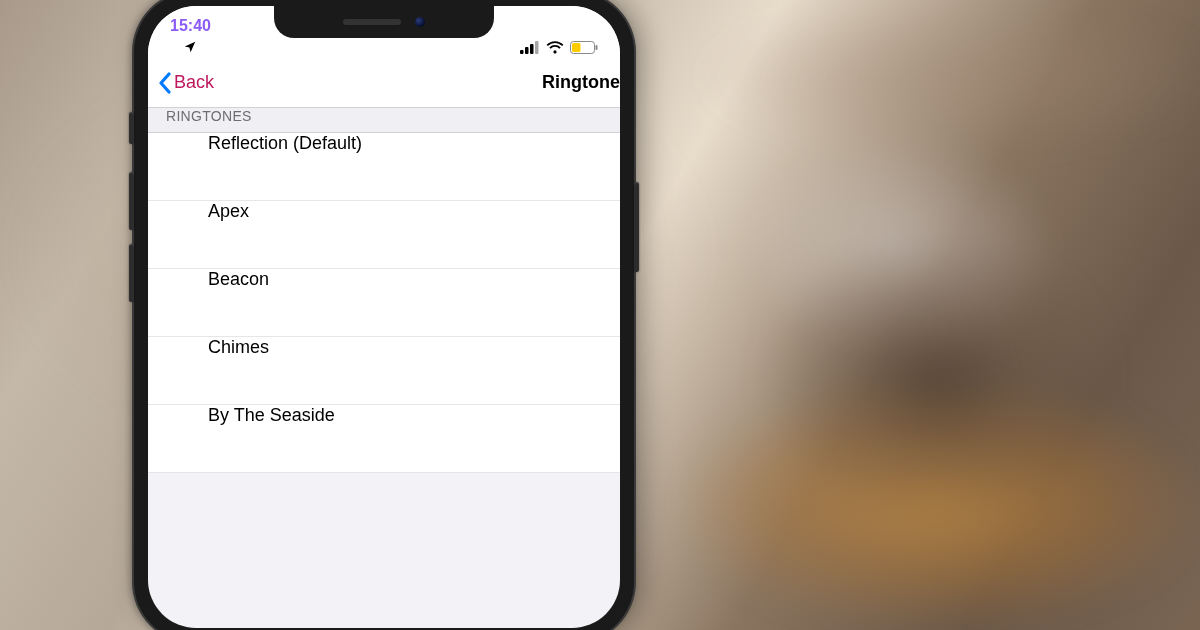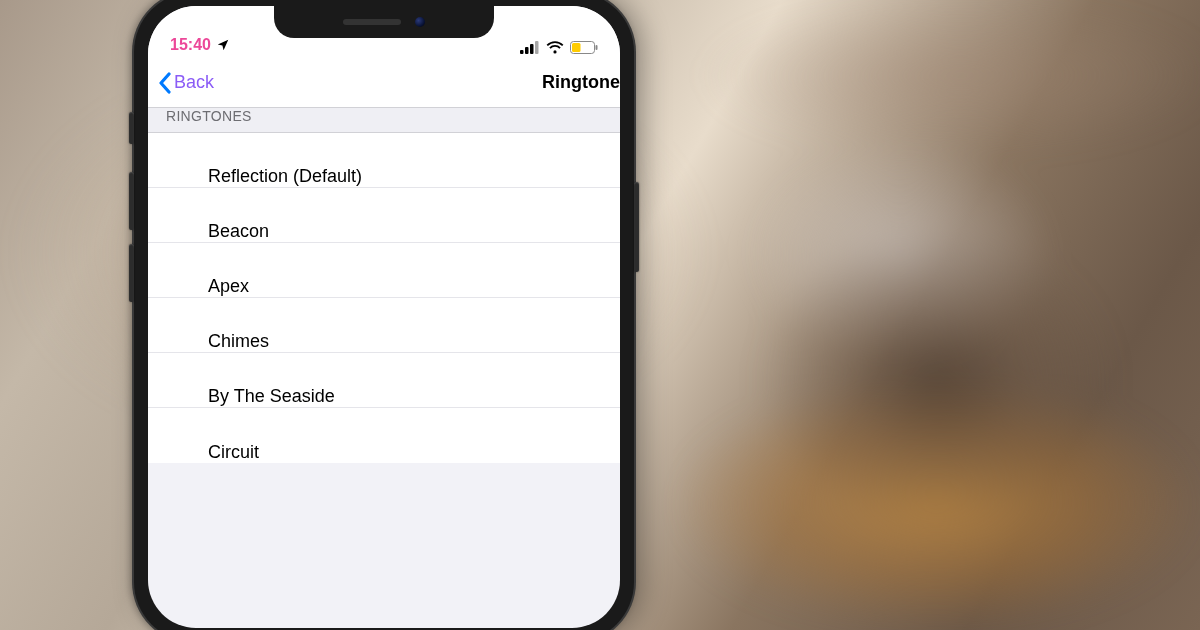--- a/index.html
+++ b/index.html
@@ -65,36 +65,36 @@
       border-bottom-right-radius: 20px;
       z-index: 10;
       display: flex; justify-content: center; align-items: center;
     }
     .speaker { width: 58px; height: 6px; background: #333; border-radius: 3px; margin-right: 14px; }
     .camera { width: 10px; height: 10px; border-radius: 50%; background: radial-gradient(circle at 35% 35%, #2b3a7a 0%, #0a1438 60%, #000 100%); }
     .status-bar {
       height: 52px; display: flex; justify-content: space-between; align-items: flex-end;
       padding: 0 22px 4px; background: #fff;
     }
-    .status-left { display: flex; align-items: center; gap: 5px; font-weight: 600; font-size: 16px; color: #ec4899; }
+    .status-left { display: flex; align-items: center; gap: 5px; font-weight: 600; font-size: 16px; color: #8b5cf6; flex-direction: column; }
     .status-right { display: flex; align-items: center; gap: 6px; }
     .nav-bar {
       height: 50px; background: #fff; border-bottom: 1px solid #d1d1d6;
       display: flex; align-items: center; position: relative; padding: 0 10px;
     }
-    .back-group { display: flex; align-items: center; color: #8b5cf6; font-size: 18px; cursor: pointer; }
+    .back-group { display: flex; align-items: center; color: #be185d; font-size: 18px; cursor: pointer; }
     .nav-title { position: absolute; left: 0; right: 0; text-align: right; font-weight: 700; font-size: 18px; color: #000; pointer-events: none; }
     .section-header {
       background: #efeff4; color: #6d6d72; font-size: 14px; padding: 0 18px 8px;
       text-transform: uppercase; letter-spacing: 0.3px; border-bottom: 1px solid #d1d1d6;
     }
     .list { background: #fff; }
     .row {
-      display: flex; align-items: flex-end;
-      height: 55px; font-size: 18px; color: #000;
+      display: flex; align-items: flex-start;
+      height: 68px; font-size: 18px; color: #000;
       padding-left: 60px; padding-right: 18px;
       border-bottom: 1px solid #e5e5ea;
       cursor: pointer;
     }
     svg { display: block; }
   </style>
 </head>
 <body>
 
 <div class="bg-blur"></div>
@@ -146,29 +146,26 @@
       <div class="nav-title">Ringtone</div>
     </div>
 
     <div class="section-header">RINGTONES</div>
 
     <div class="list">
       <div class="row">
           <span>Reflection (Default)</span>
         </div>
       <div class="row">
-          <span>Beacon</span>
+          <span>Apex</span>
         </div>
       <div class="row">
-          <span>Apex</span>
+          <span>Beacon</span>
         </div>
       <div class="row">
           <span>Chimes</span>
         </div>
       <div class="row">
           <span>By The Seaside</span>
         </div>
-      <div class="row" style="border-bottom:none">
-          <span>Circuit</span>
-        </div>
     </div>
   </div>
 </div>
 
 </body></html>

